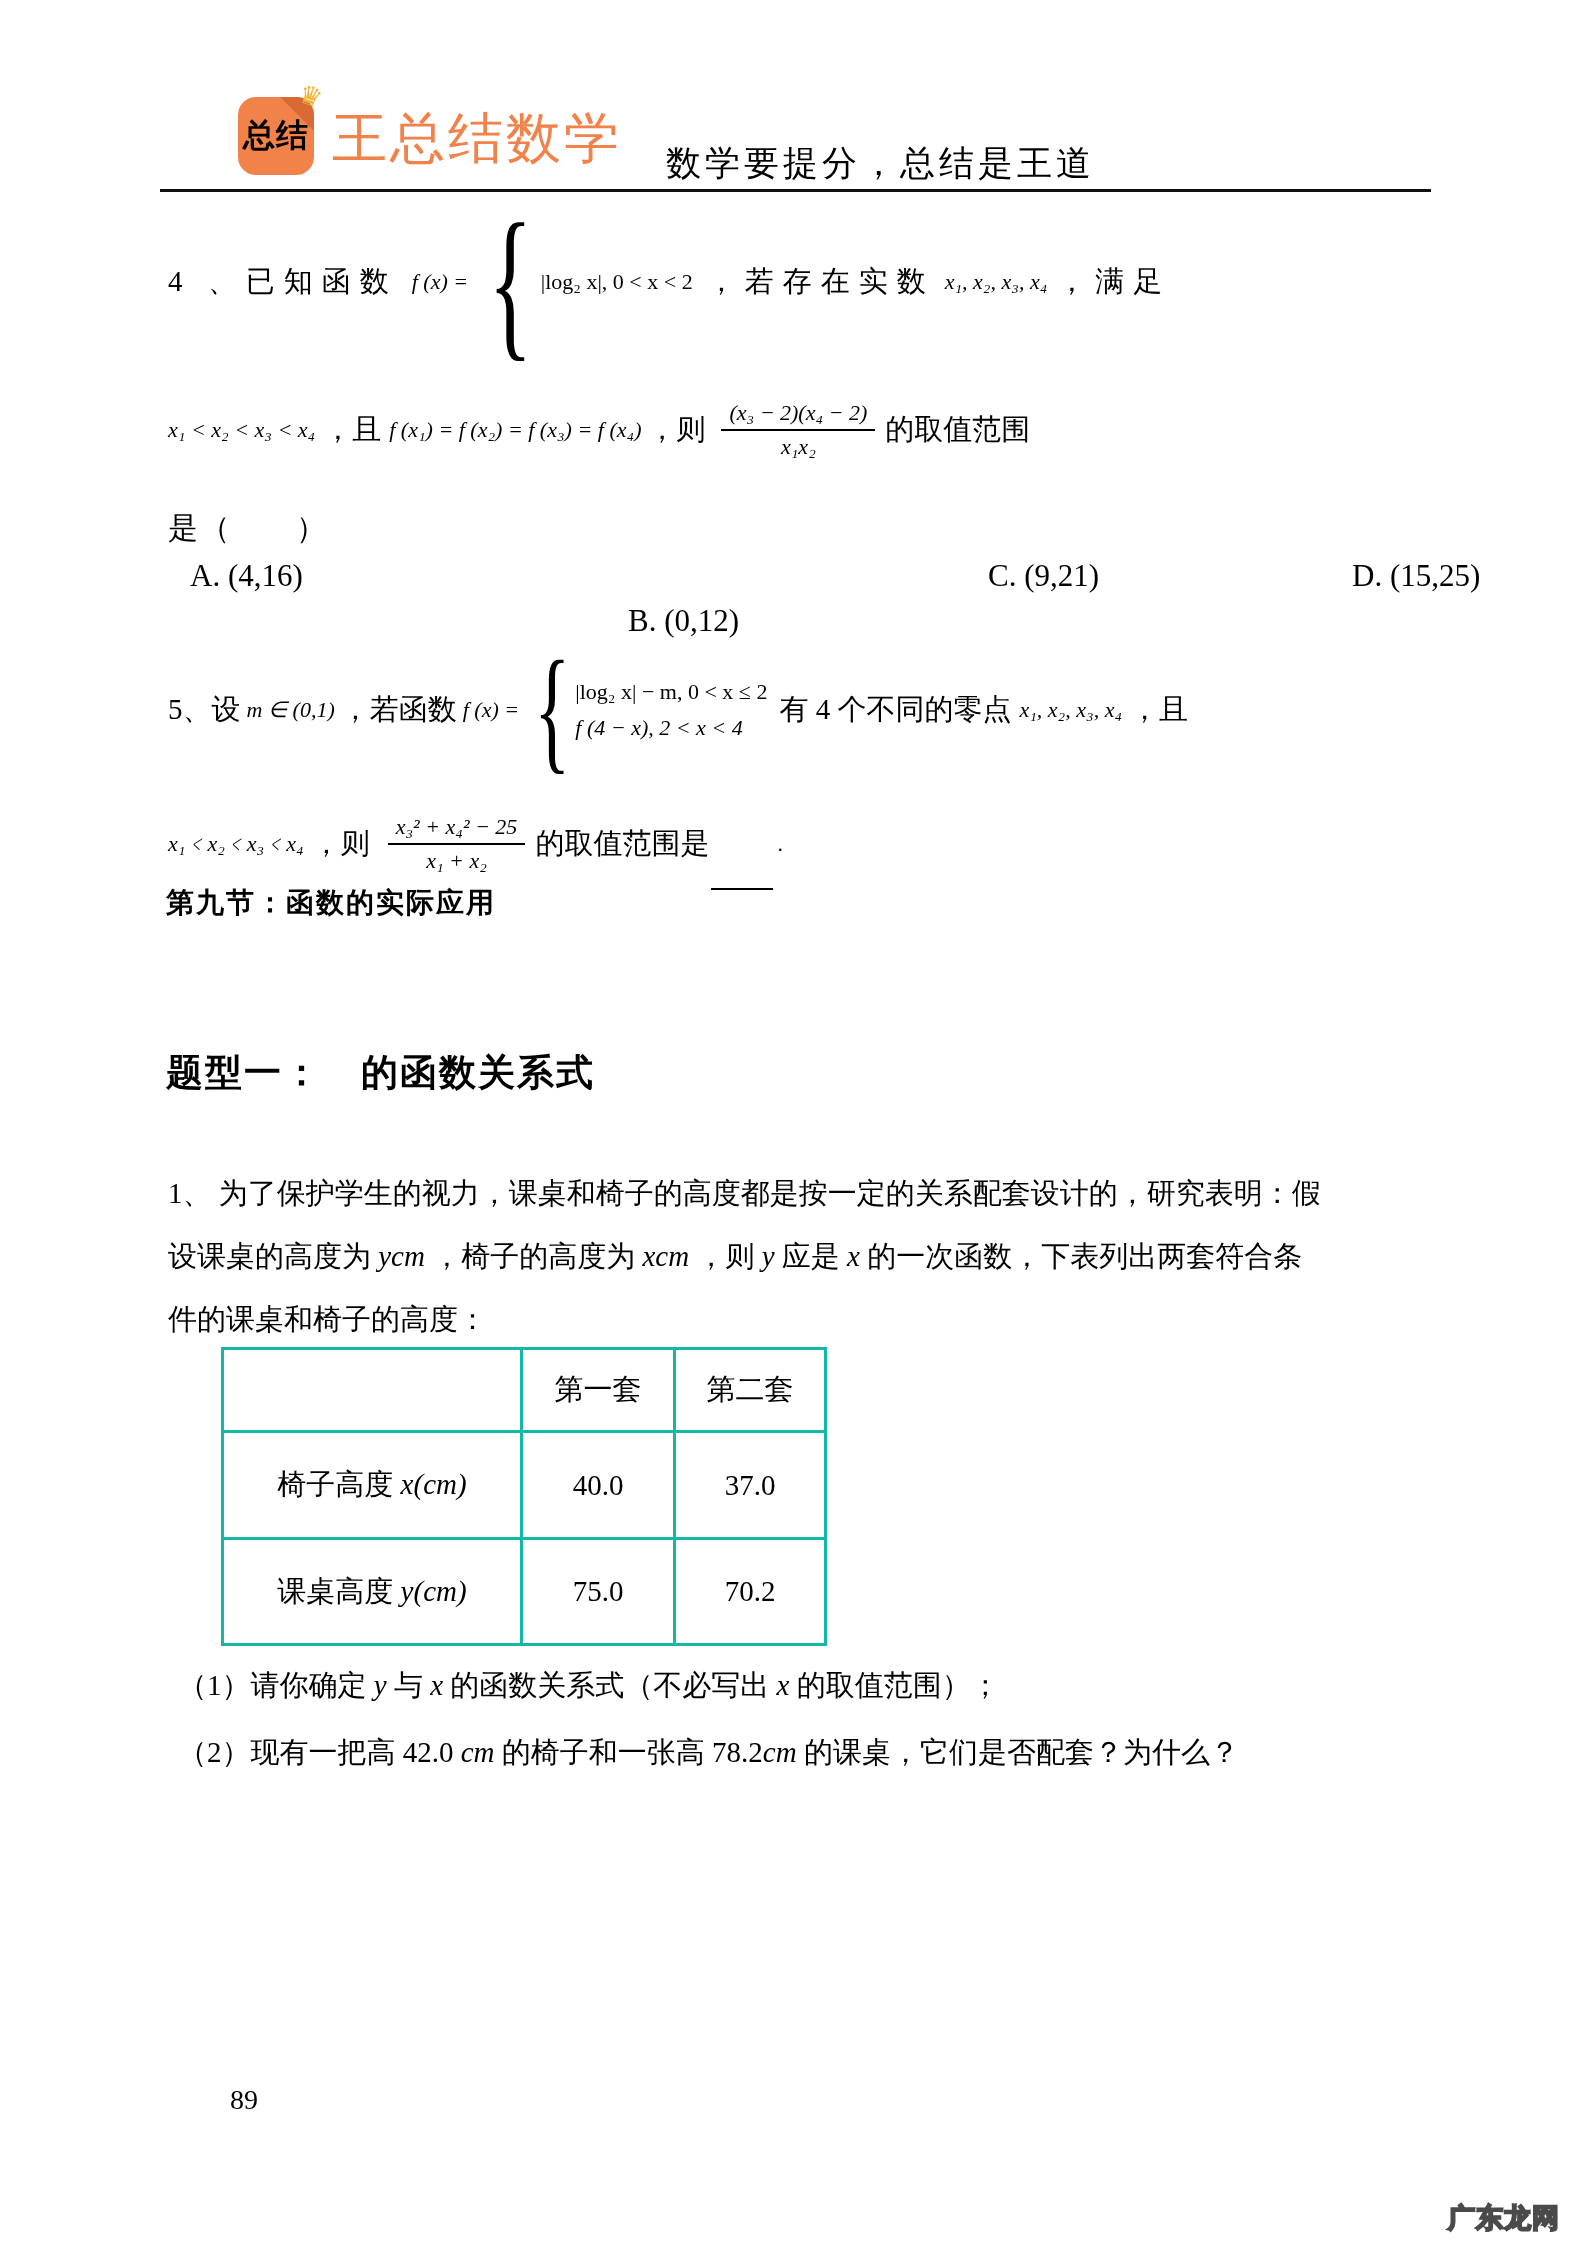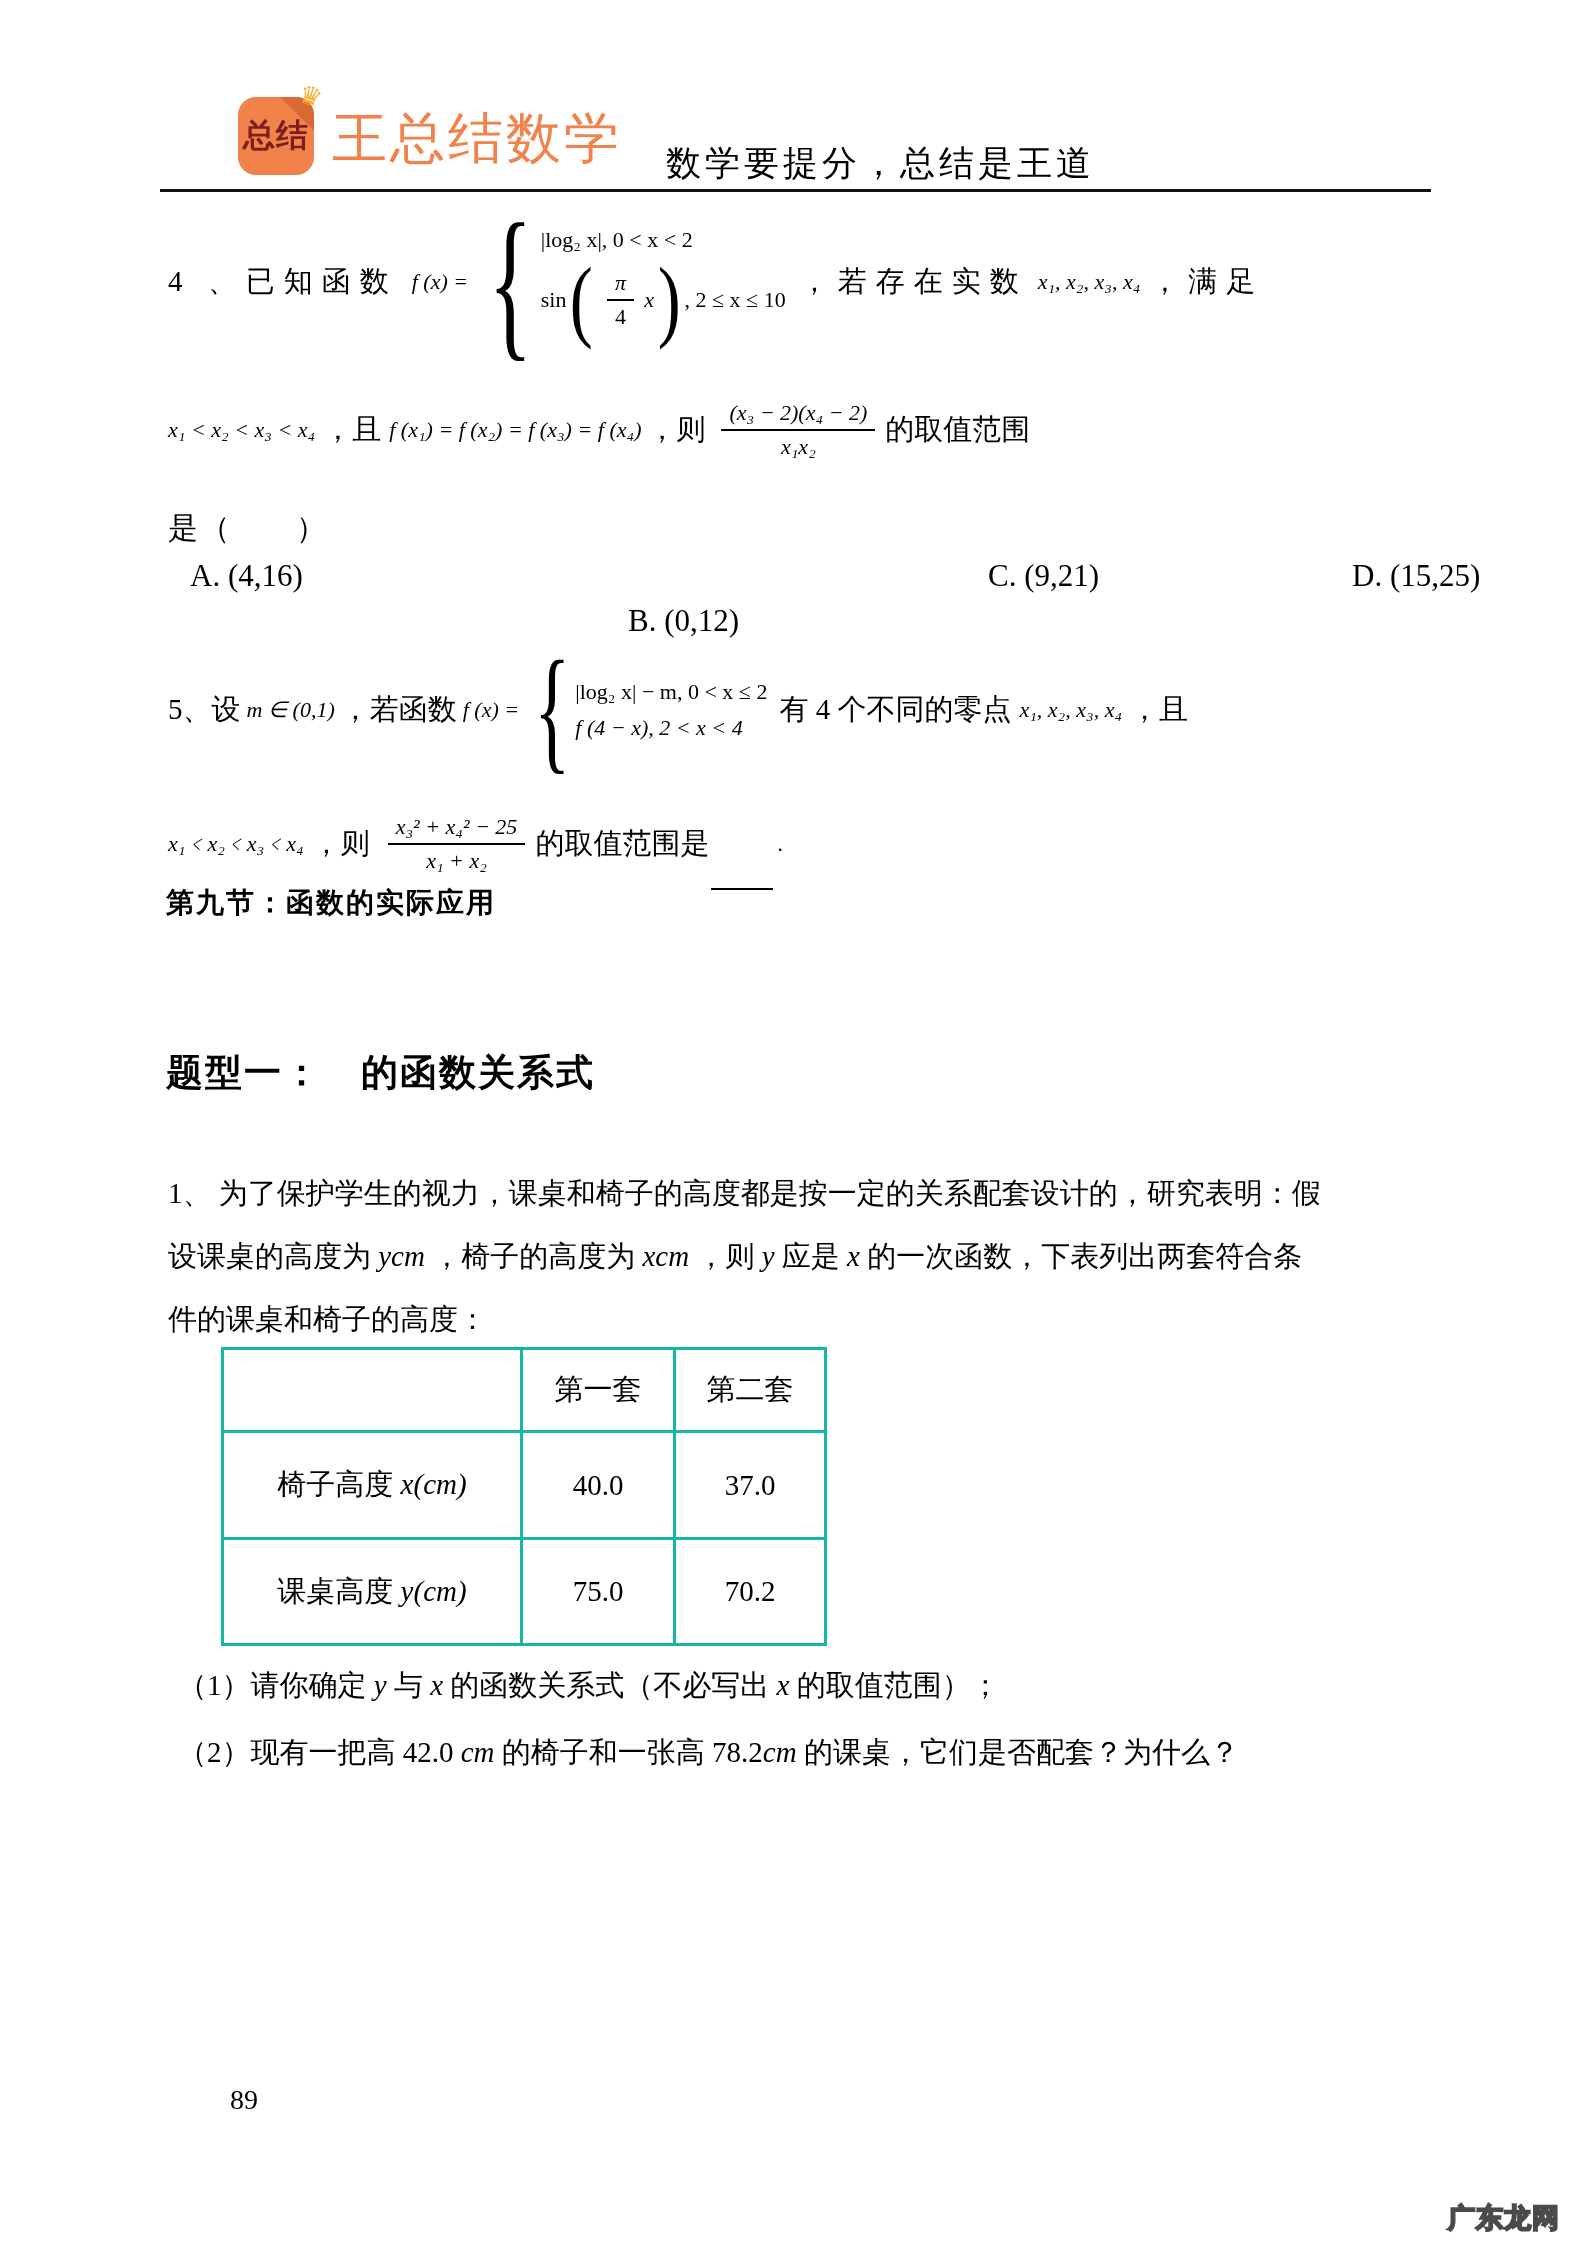--- a/index.html
+++ b/index.html
@@ -5,21 +5,21 @@
   html,body{margin:0;padding:0;background:#fff;}
   .page{position:relative;width:1587px;height:2245px;background:#ffffff;
         font-family:"Liberation Serif",serif;color:#000;overflow:hidden;}
   .abs{position:absolute;}
 
   
   .logo-icon{left:238px;top:97px;width:76px;height:78px;background:#f0824a;
              border-radius:18px;display:flex;align-items:center;justify-content:center;overflow:visible;}
   .logo-fold{position:absolute;top:0;right:0;width:34px;height:34px;background:#d96a33;
              clip-path:polygon(0 0,100% 0,100% 100%);border-top-right-radius:18px;}
-  .logo-badge-text{position:relative;color:#7f1d1d;font-family:Liberation Serif, serif;
+  .logo-badge-text{position:relative;color:#000000;font-family:Liberation Serif, serif;
              font-weight:bold;font-size:32px;letter-spacing:1px;}
   .crown{position:absolute;top:-16px;right:-8px;font-size:26px;color:#f5b231;
          transform:rotate(18deg);font-family:"DejaVu Sans",sans-serif;}
   .brand{left:332px;top:102px;font-family:"Liberation Sans",sans-serif;font-weight:normal;
          font-size:55px;color:#f0824a;letter-spacing:3px;}
   .tagline{left:666px;top:140px;font-size:35px;letter-spacing:4px;font-family:"Liberation Serif",serif;}
   .rule{left:160px;top:189px;width:1271px;height:3px;background:#111;}
 
   
   .mrow{display:flex;align-items:center;}
@@ -77,31 +77,20 @@
   <div class="abs brand">王总结数学</div>
   <div class="abs tagline">数学要提分，总结是王道</div>
   <div class="abs rule"></div>
 
   <div class="abs mrow q4l1">
     <span class="cn ls">4 、已知函数</span>
     <span class="m it" style="margin:0 8px 0 14px;">f (x) =</span>
     <span class="brace">{</span>
     <span class="stack">
       <span class="m">|log₂ x|, 0 &lt; x &lt; 2</span>
-      <span class="mrow">
-        <span class="m">sin</span>
-        <span class="bigp">(</span>
-        <span class="frac m">
-          <span class="num it">π</span>
-          <span class="den">4</span>
-        </span>
-        <span class="m it">x</span>
-        <span class="bigp">)</span>
-        <span class="m">, 2 ≤ x ≤ 10</span>
-      </span>
     </span>
     <span class="cn ls" style="margin-left:14px;">，若存在实数</span>
     <span class="m it" style="margin:0 10px;">x₁, x₂, x₃, x₄</span>
     <span class="cn ls">，满足</span>
   </div>
 
   <div class="abs mrow q4l2">
     <span class="m it">x₁ &lt; x₂ &lt; x₃ &lt; x₄</span>
     <span class="cn" style="margin:0 8px;">，且</span>
     <span class="m it">f (x₁) = f (x₂) = f (x₃) = f (x₄)</span>

